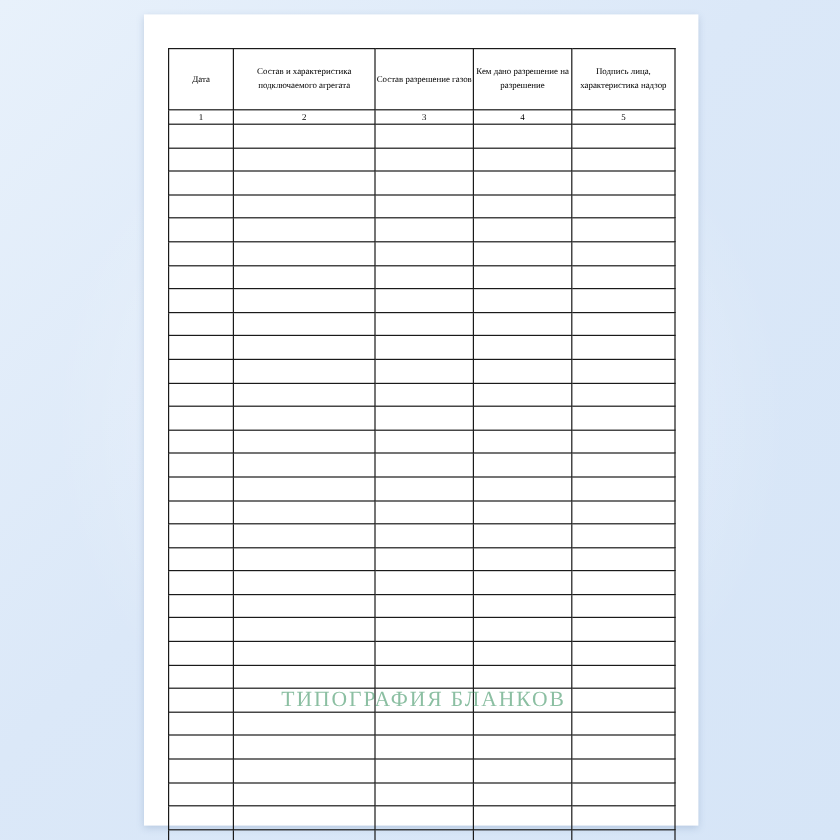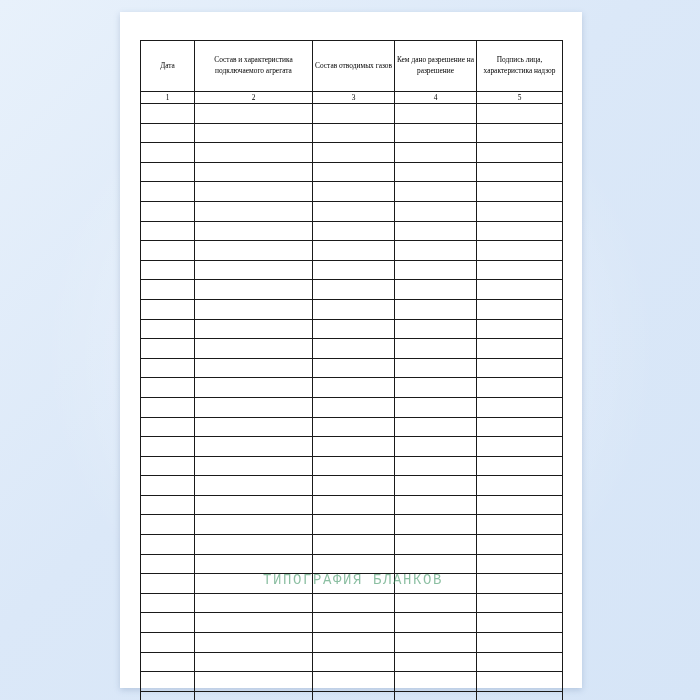--- a/index.html
+++ b/index.html
@@ -78,22 +78,22 @@
   col.c3 { width: 82px; }
   col.c4 { width: 82px; }
   col.c5 { width: 86px; }
 
   .watermark {
     position: absolute;
     left: 38px;
     top: 560px;
     width: 390px;
     text-align: center;
-    font-family: Liberation Mono, monospace;
-    font-size: 14px;
+    font-family: Liberation Serif, serif;
+    font-size: 18px;
     letter-spacing: 1.6px;
     color: #2e8b57;
     opacity: 0.55;
     white-space: nowrap;
     pointer-events: none;
     user-select: none;
   }
 </style>
 </head>
 <body>
@@ -107,21 +107,21 @@
           <col class="c1">
           <col class="c2">
           <col class="c3">
           <col class="c4">
           <col class="c5">
         </colgroup>
         <thead>
           <tr>
             <th>Дата</th>
             <th>Состав и характеристика подключаемого агрегата</th>
-            <th>Состав отводимых газов</th>
+            <th>Состав разрешение газов</th>
             <th>Кем дано разрешение на разрешение</th>
             <th>Подпись лица, характеристика надзор</th>
           </tr>
         </thead>
         <tbody>
           <tr class="numrow">
             <td>1</td>
             <td>2</td>
             <td>3</td>
             <td>4</td>

